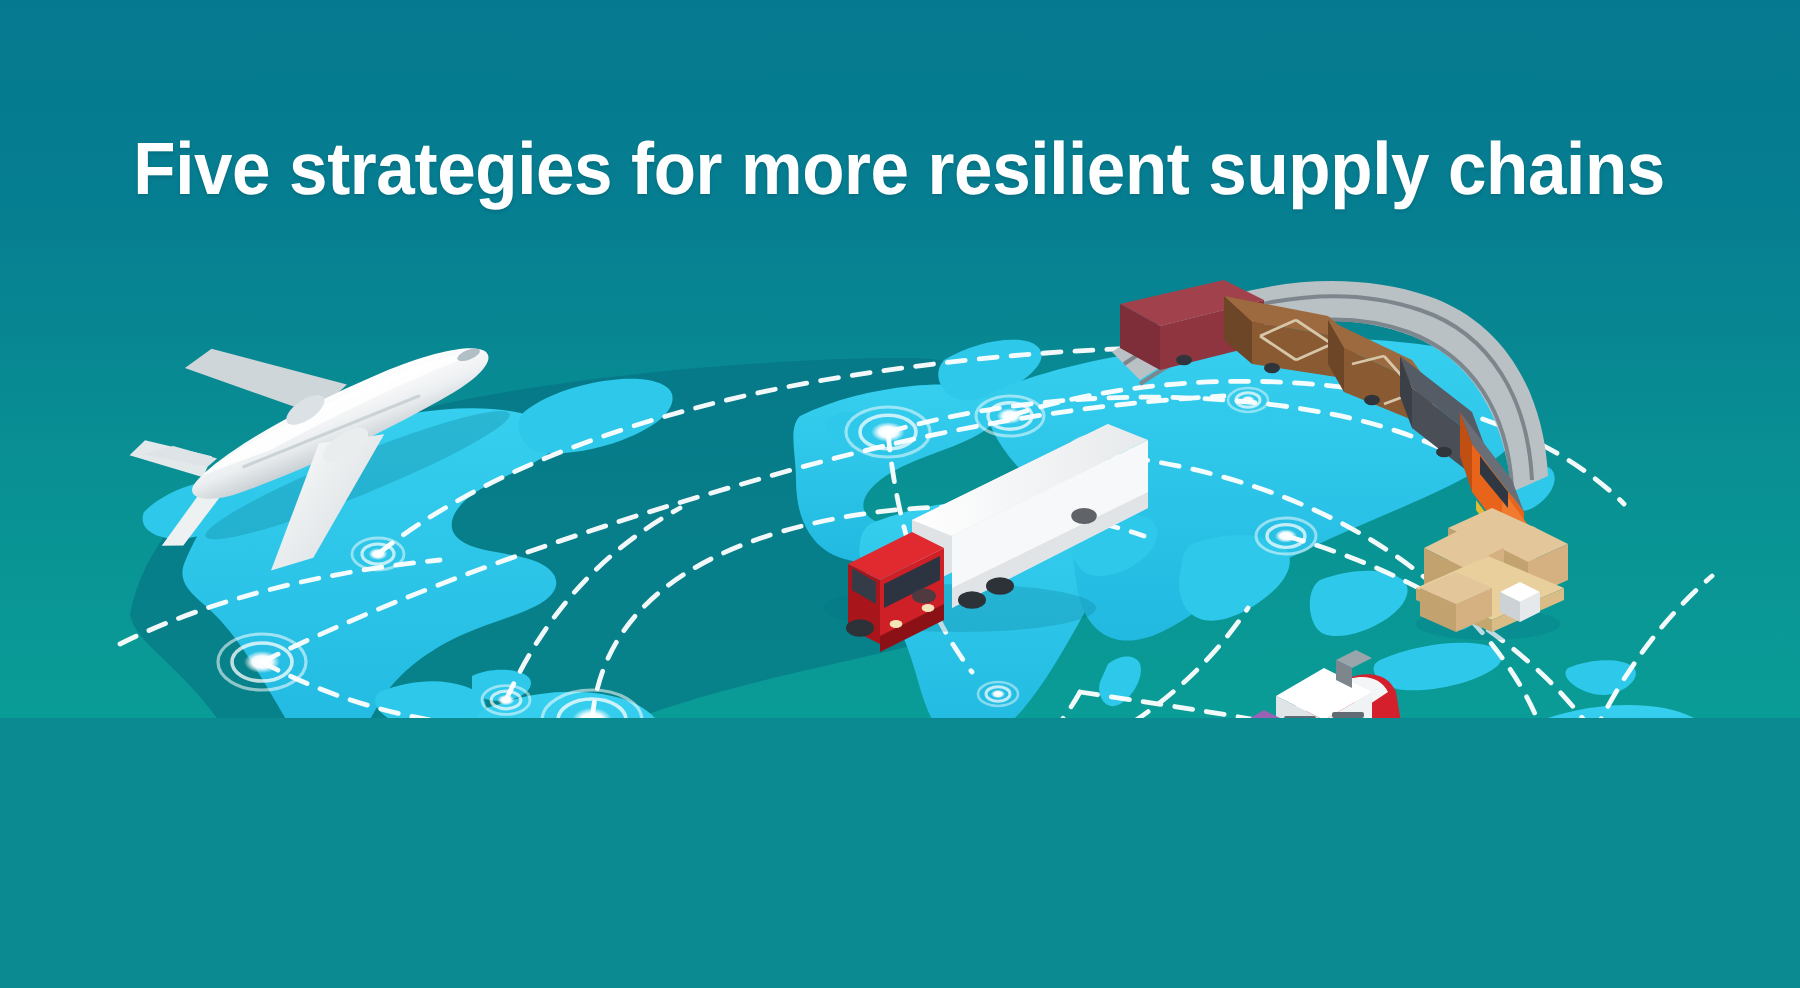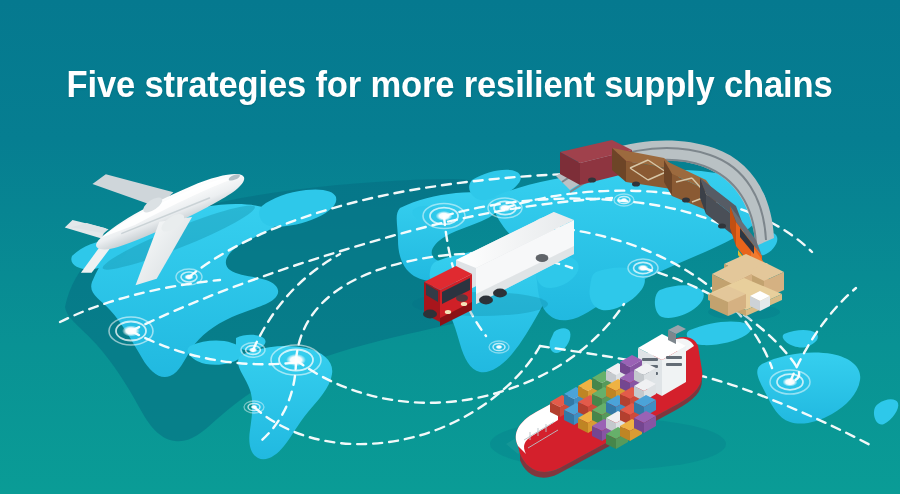--- a/index.html
+++ b/index.html
@@ -5,21 +5,21 @@
 <style>
   * { box-sizing: border-box; }
   html, body {
     margin: 0; padding: 0;
     background: #0b8a92;
     font-family: "Liberation Sans", sans-serif;
   }
   #stage {
     position: relative;
     width: 900px;
-    height: 494px;
+    height: 359px;
     overflow: hidden;
     background: linear-gradient(180deg, #05798f 0%, #067e91 28%, #099294 70%, #0a9c96 100%);
   }
   #bgsvg, #mapsvg, #artsvg {
     position: absolute;
     left: 0; top: 0;
     width: 900px; height: 494px;
     display: block;
   }
   #title-wrap {

